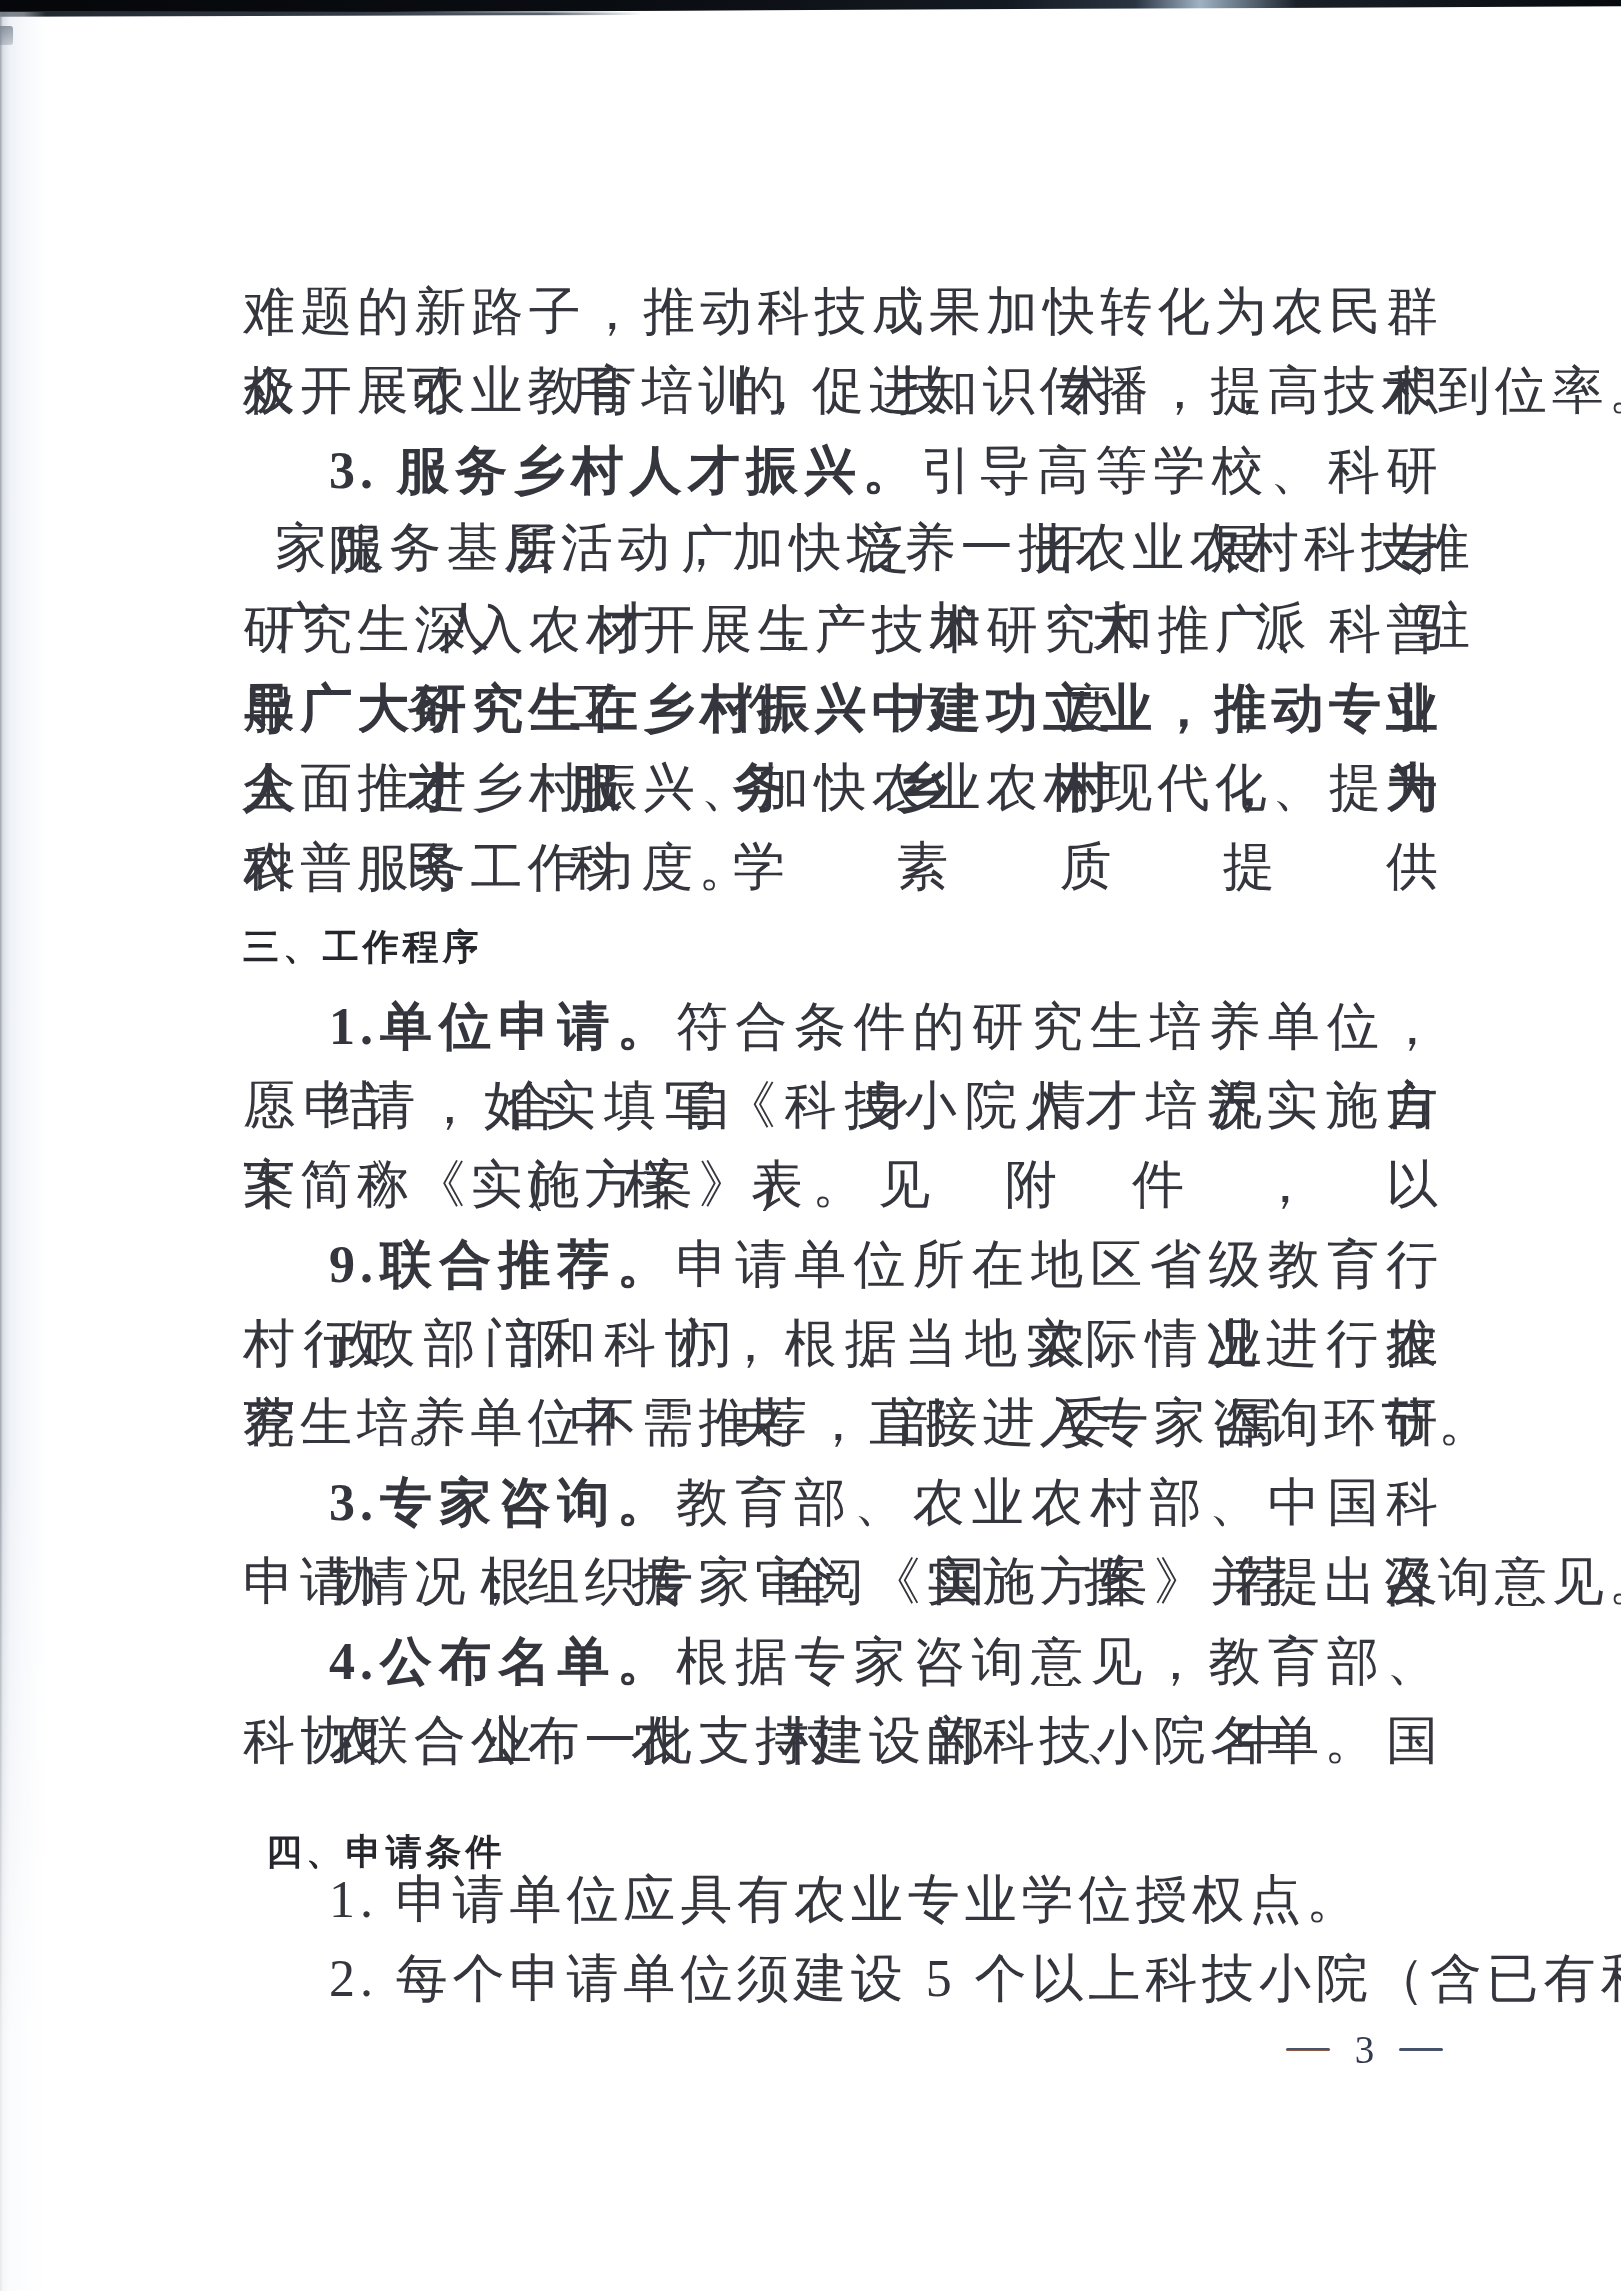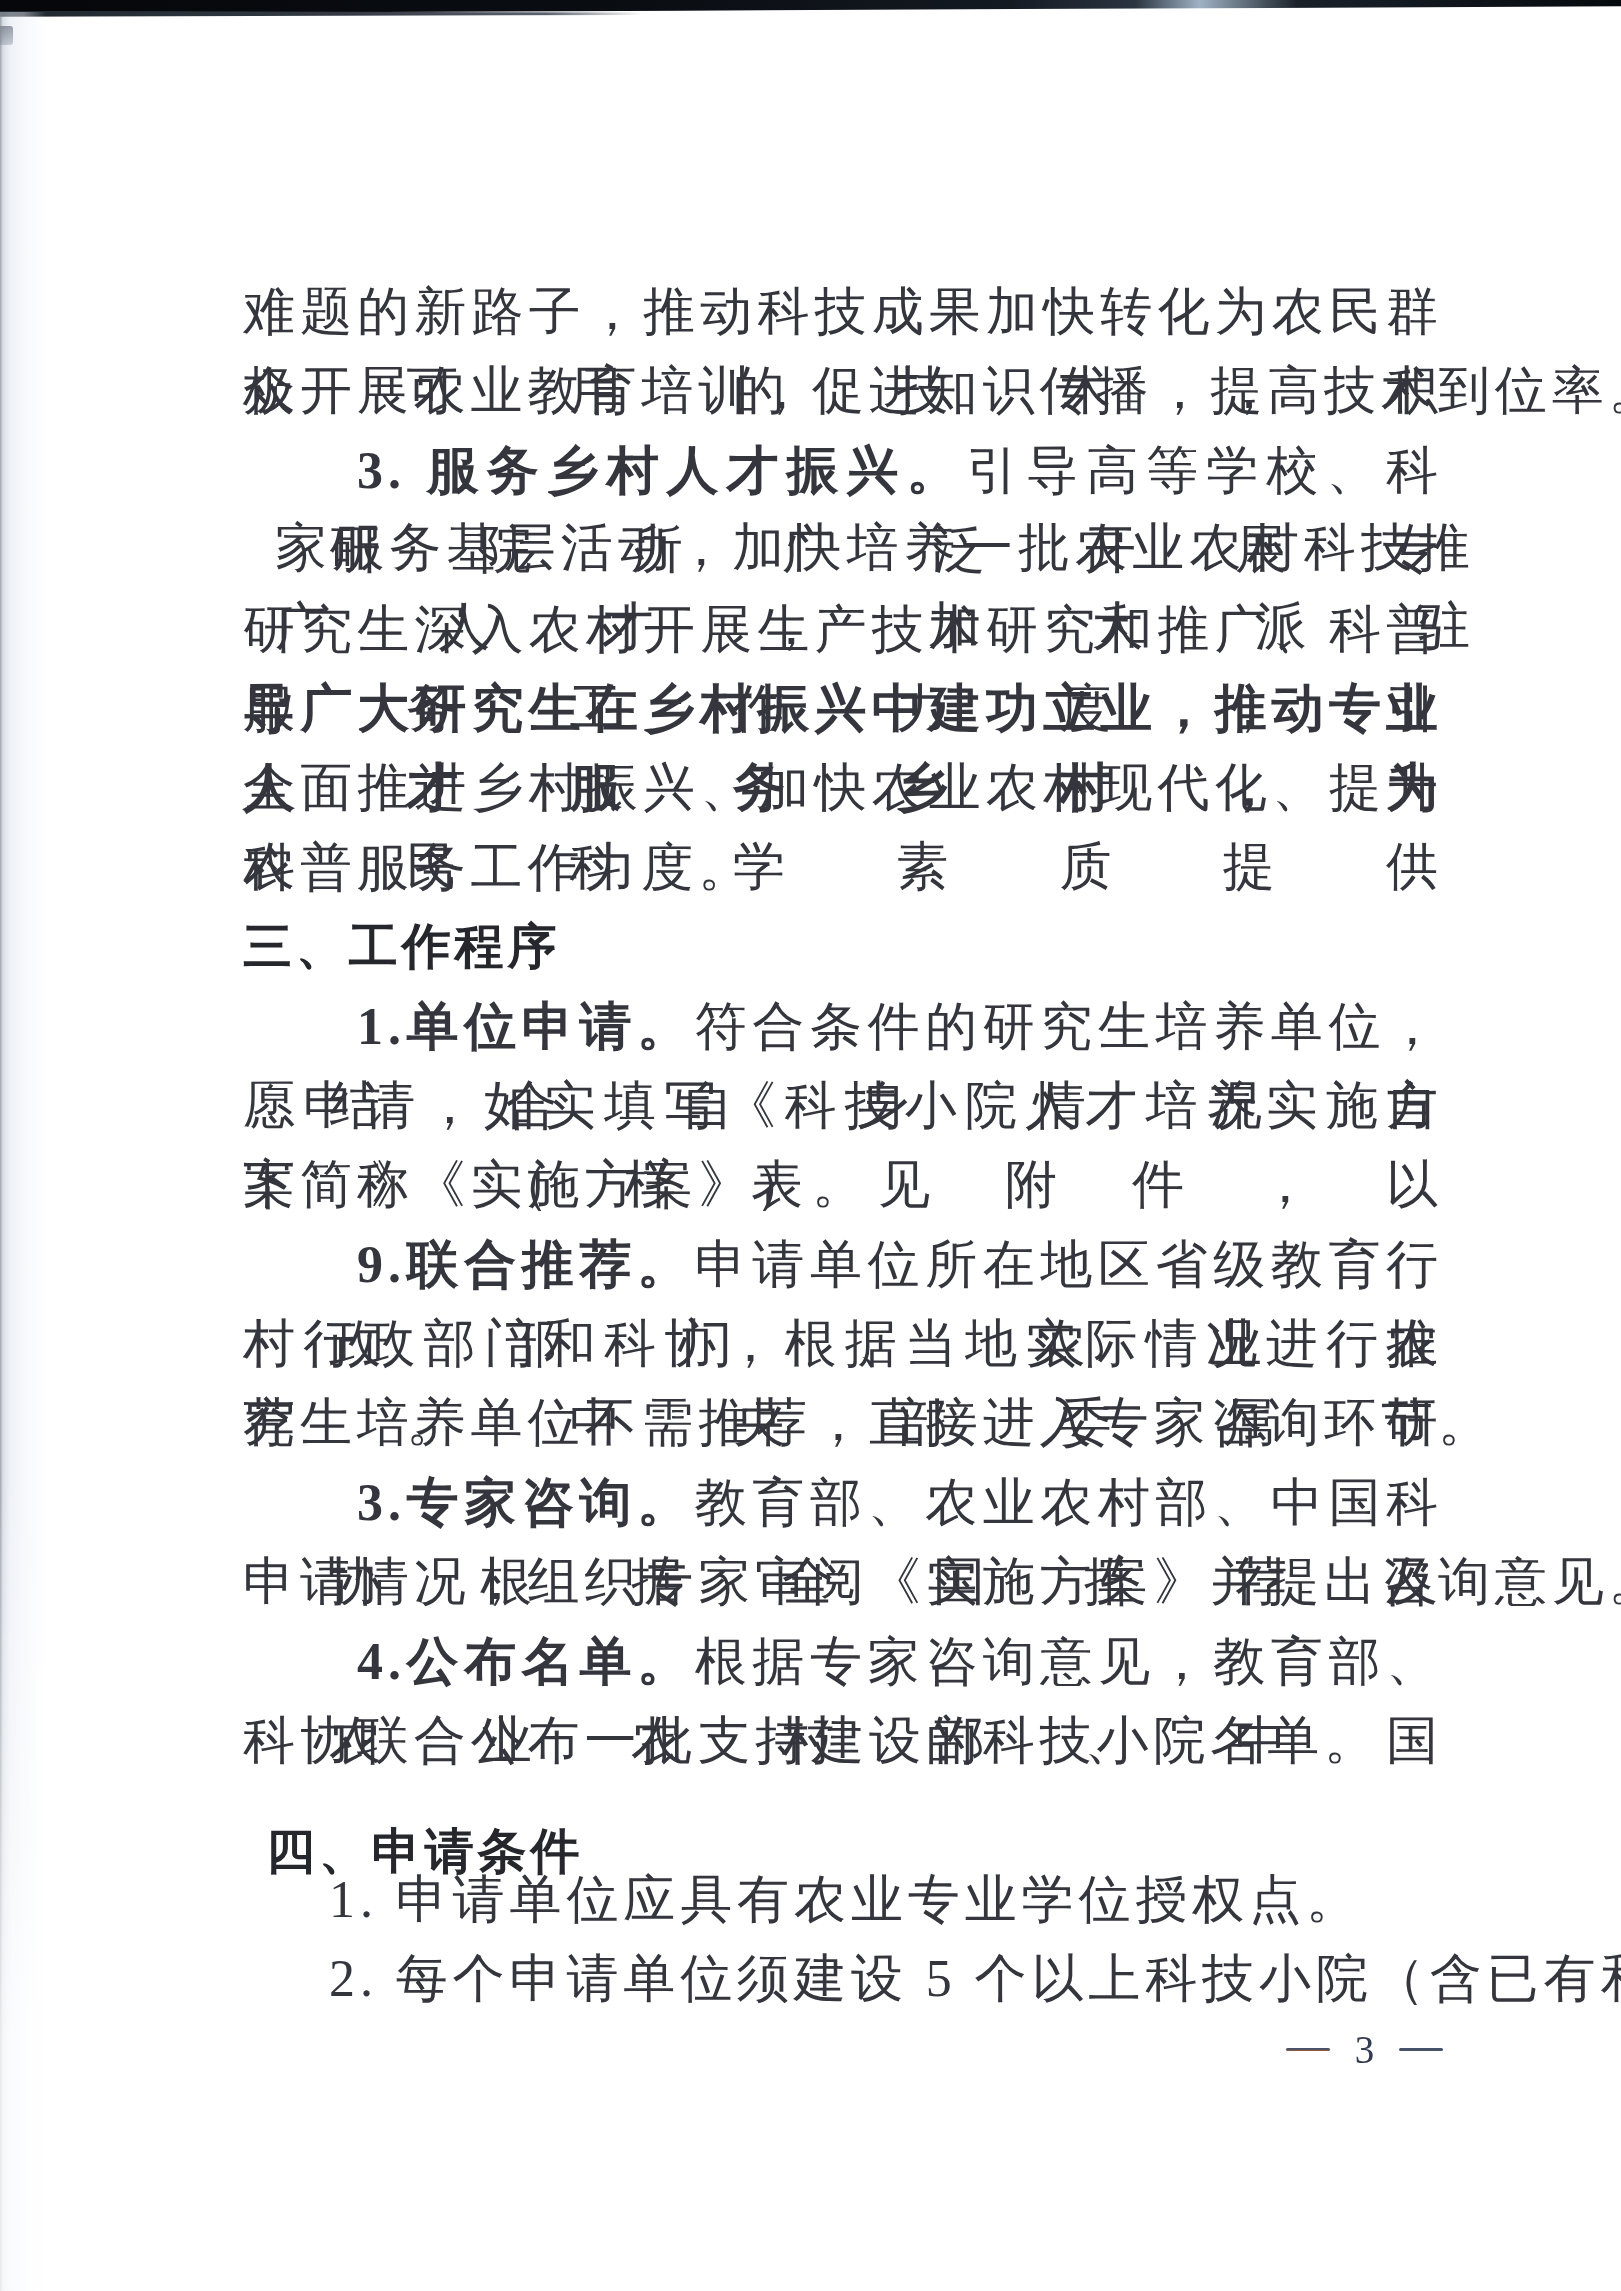--- a/index.html
+++ b/index.html
@@ -52,23 +52,23 @@
     box-sizing:border-box;
   }
   .line.full{
     white-space:normal;
     text-align:justify;
     text-align-last:justify;
   }
   .line.indent{padding-left:86px;}
   .line.heading{
     font-family:"Liberation Sans","DejaVu Sans",sans-serif;
-    font-weight:700;color:#26262d;font-size:49px;letter-spacing:3.9px;
+    font-weight:700;color:#26262d;font-size:36px;letter-spacing:3.9px;
   }
-  .lead{font-weight:700;margin-left:28px;}
+  .lead{font-weight:700;}
   
   .page-number{
     position:absolute;left:1286px;top:2027px;width:157px;height:45px;
     display:flex;align-items:center;justify-content:space-between;
   }
   .pn-dash{width:44px;height:2.9px;border-radius:2px;}
   .pn-dash.left{background:linear-gradient(to bottom,#46526a 40%,#a85a35 100%);}
   .pn-dash.right{background:#46526a;}
   .pn-num{
     font-size:39px;color:#333b4e;line-height:45px;

